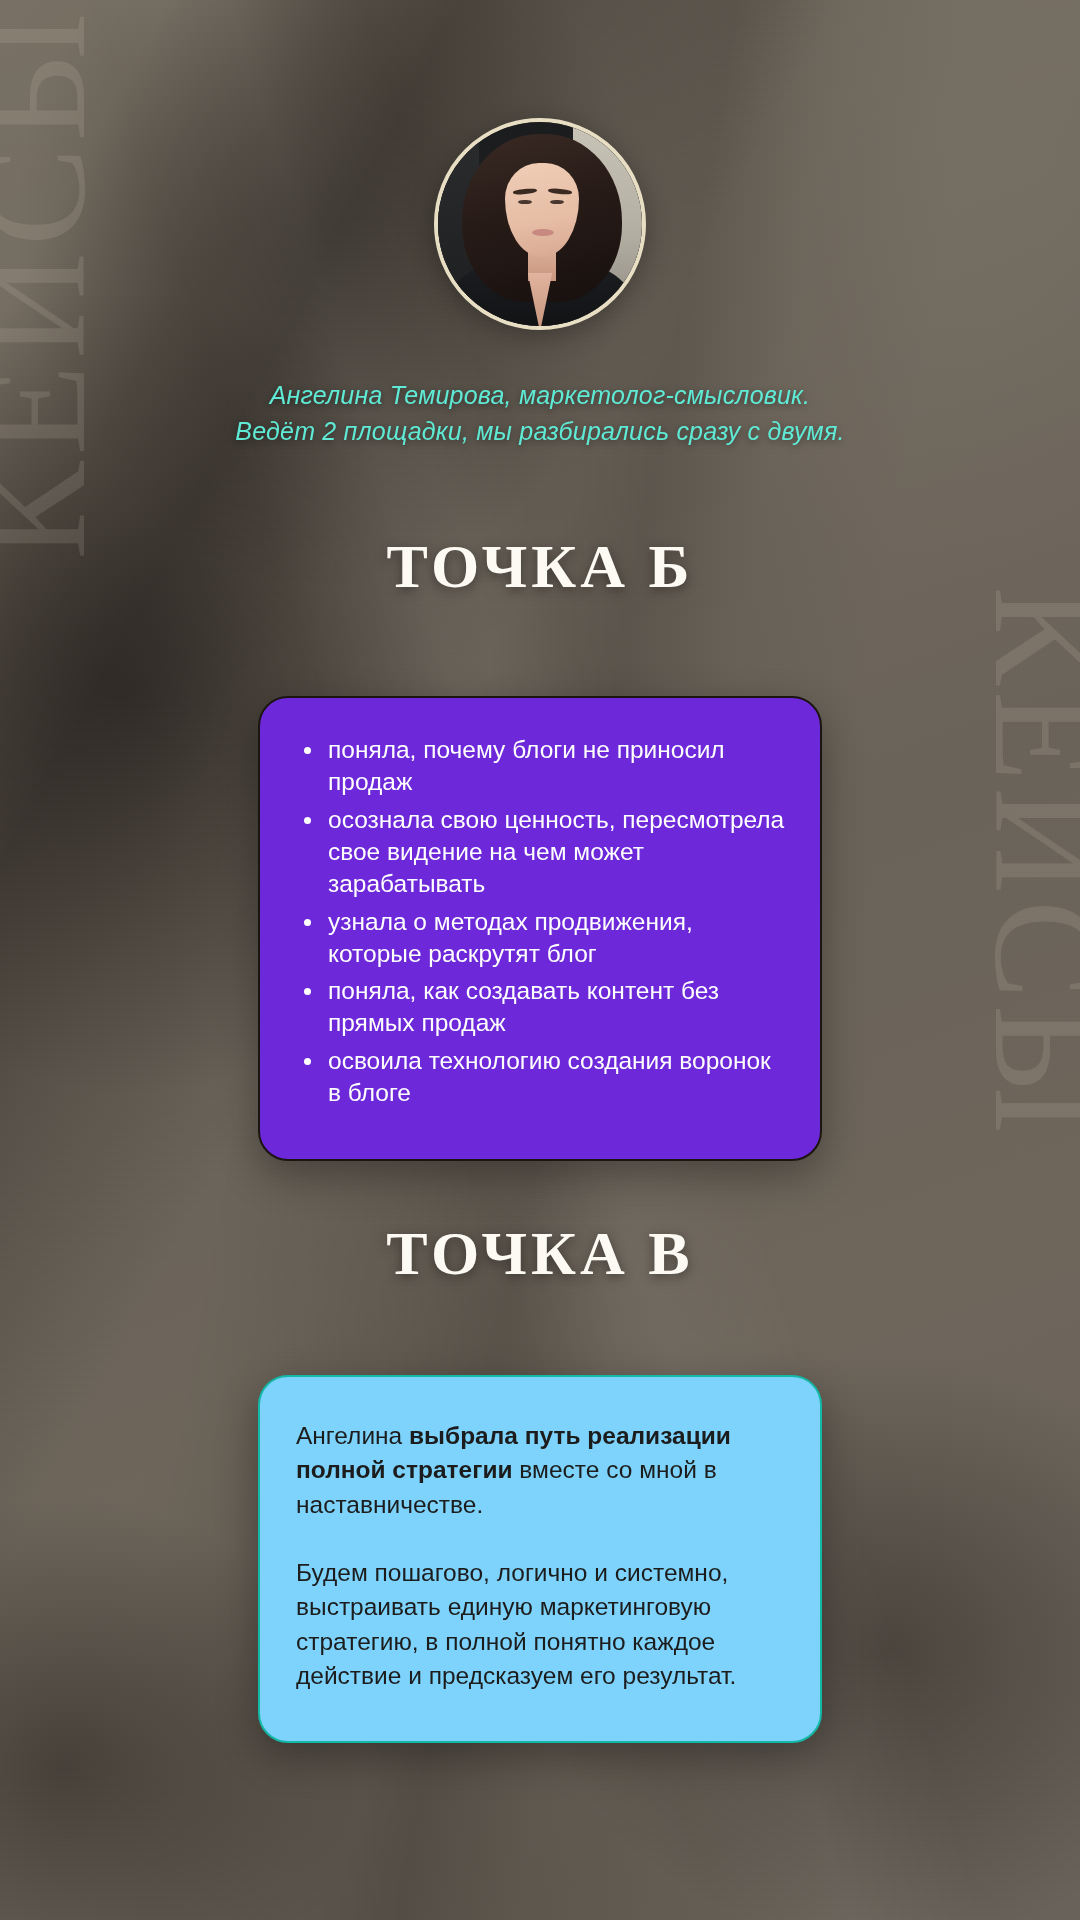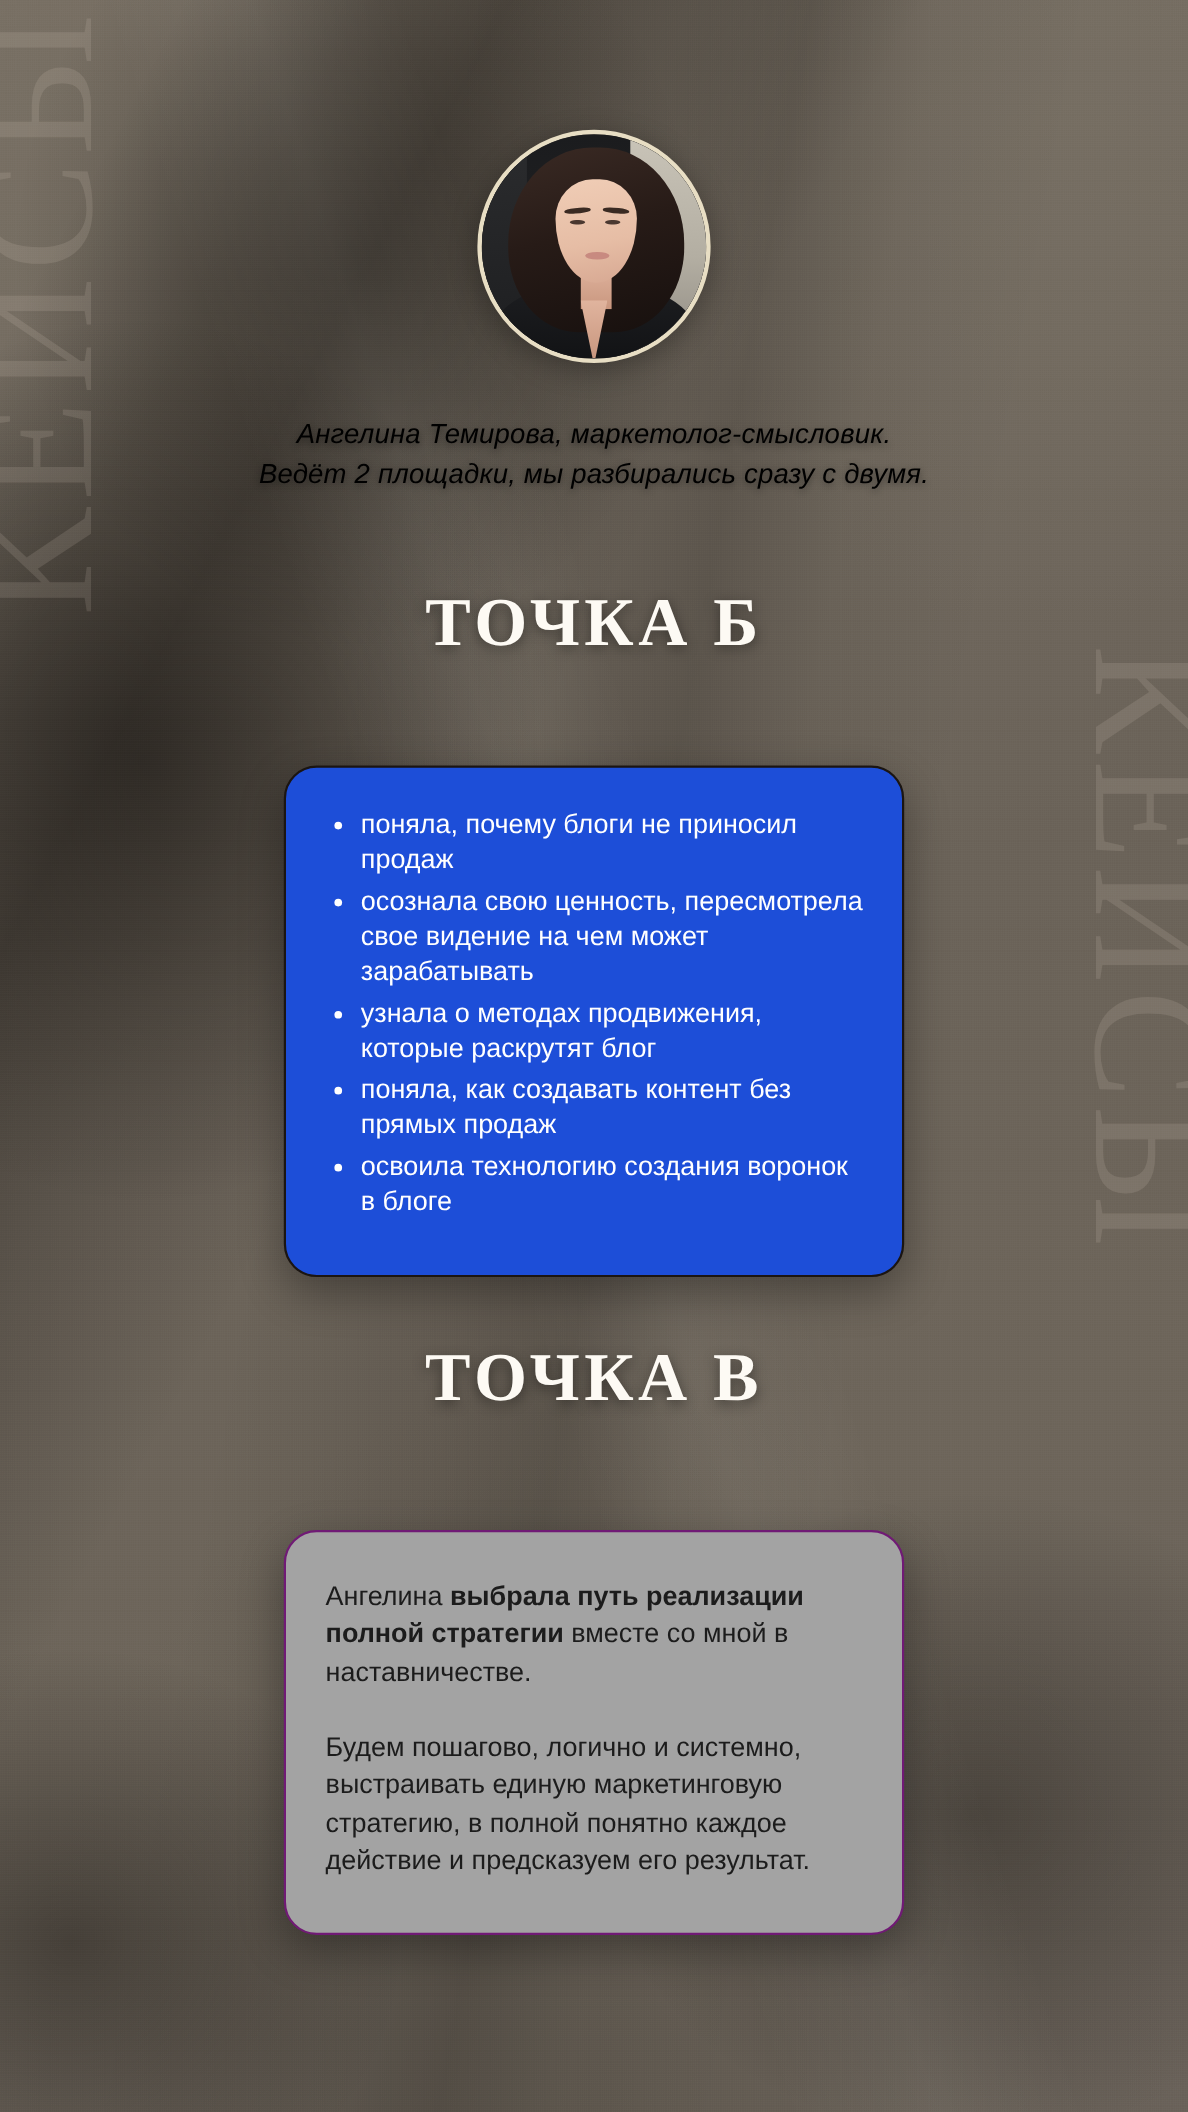--- a/index.html
+++ b/index.html
@@ -187,21 +187,21 @@
     clip-path: polygon(50% 0%, 100% 0%, 55% 100%, 45% 100%, 0% 0%);
   }
 
   .caption {
     margin-top: 48px;
     width: 760px;
     text-align: center;
     font-style: italic;
     font-size: 25px;
     line-height: 1.42;
-    color: #000000;
+    color: #5eead4;
     letter-spacing: 0.2px;
     text-shadow: 0 2px 7px rgba(0,0,0,0.42);
   }
 
   .section-title {
     font-family: "Liberation Serif", serif;
     font-size: 62px;
     letter-spacing: 4px;
     color: #fdfaf4;
     text-align: center;
@@ -212,28 +212,28 @@
   .title-v { margin-top: 61px; }
 
   .card {
     width: 564px;
     border-radius: 30px;
     box-sizing: border-box;
     box-shadow: 0 14px 40px rgba(0,0,0,0.32);
   }
   .card-pink {
     margin-top: 48px;
-    background: #1d4ed8;
+    background: #6d28d9;
     border: 2px solid #1b1512;
     padding: 36px 34px 44px 34px;
   }
   .card-cream {
-    margin-top: 56px;
-    background: #a3a3a3;
-    border: 2px solid #701a75;
+    margin-top: 40px;
+    background: #7dd3fc;
+    border: 2px solid #14b8a6;
     padding: 42px 36px 48px 36px;
   }
 
   .bullet-list {
     list-style: none;
     margin: 0;
     padding: 0;
   }
   .bullet-list li {
     position: relative;

